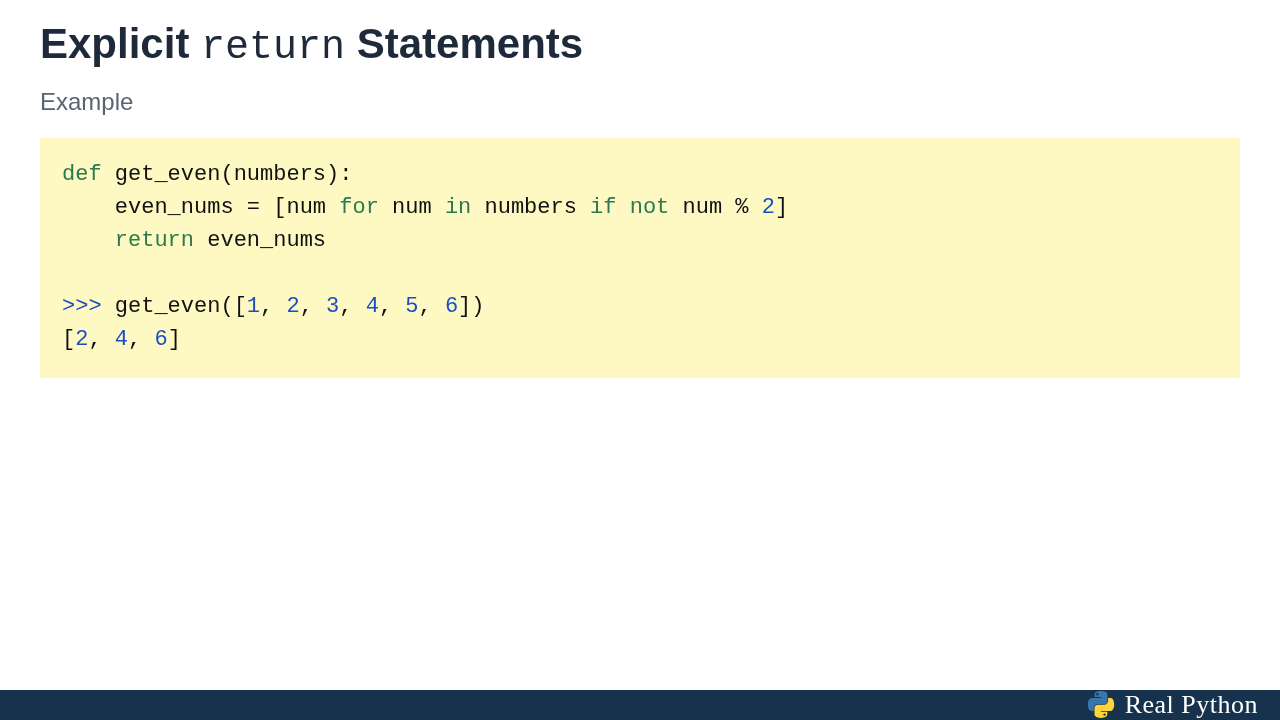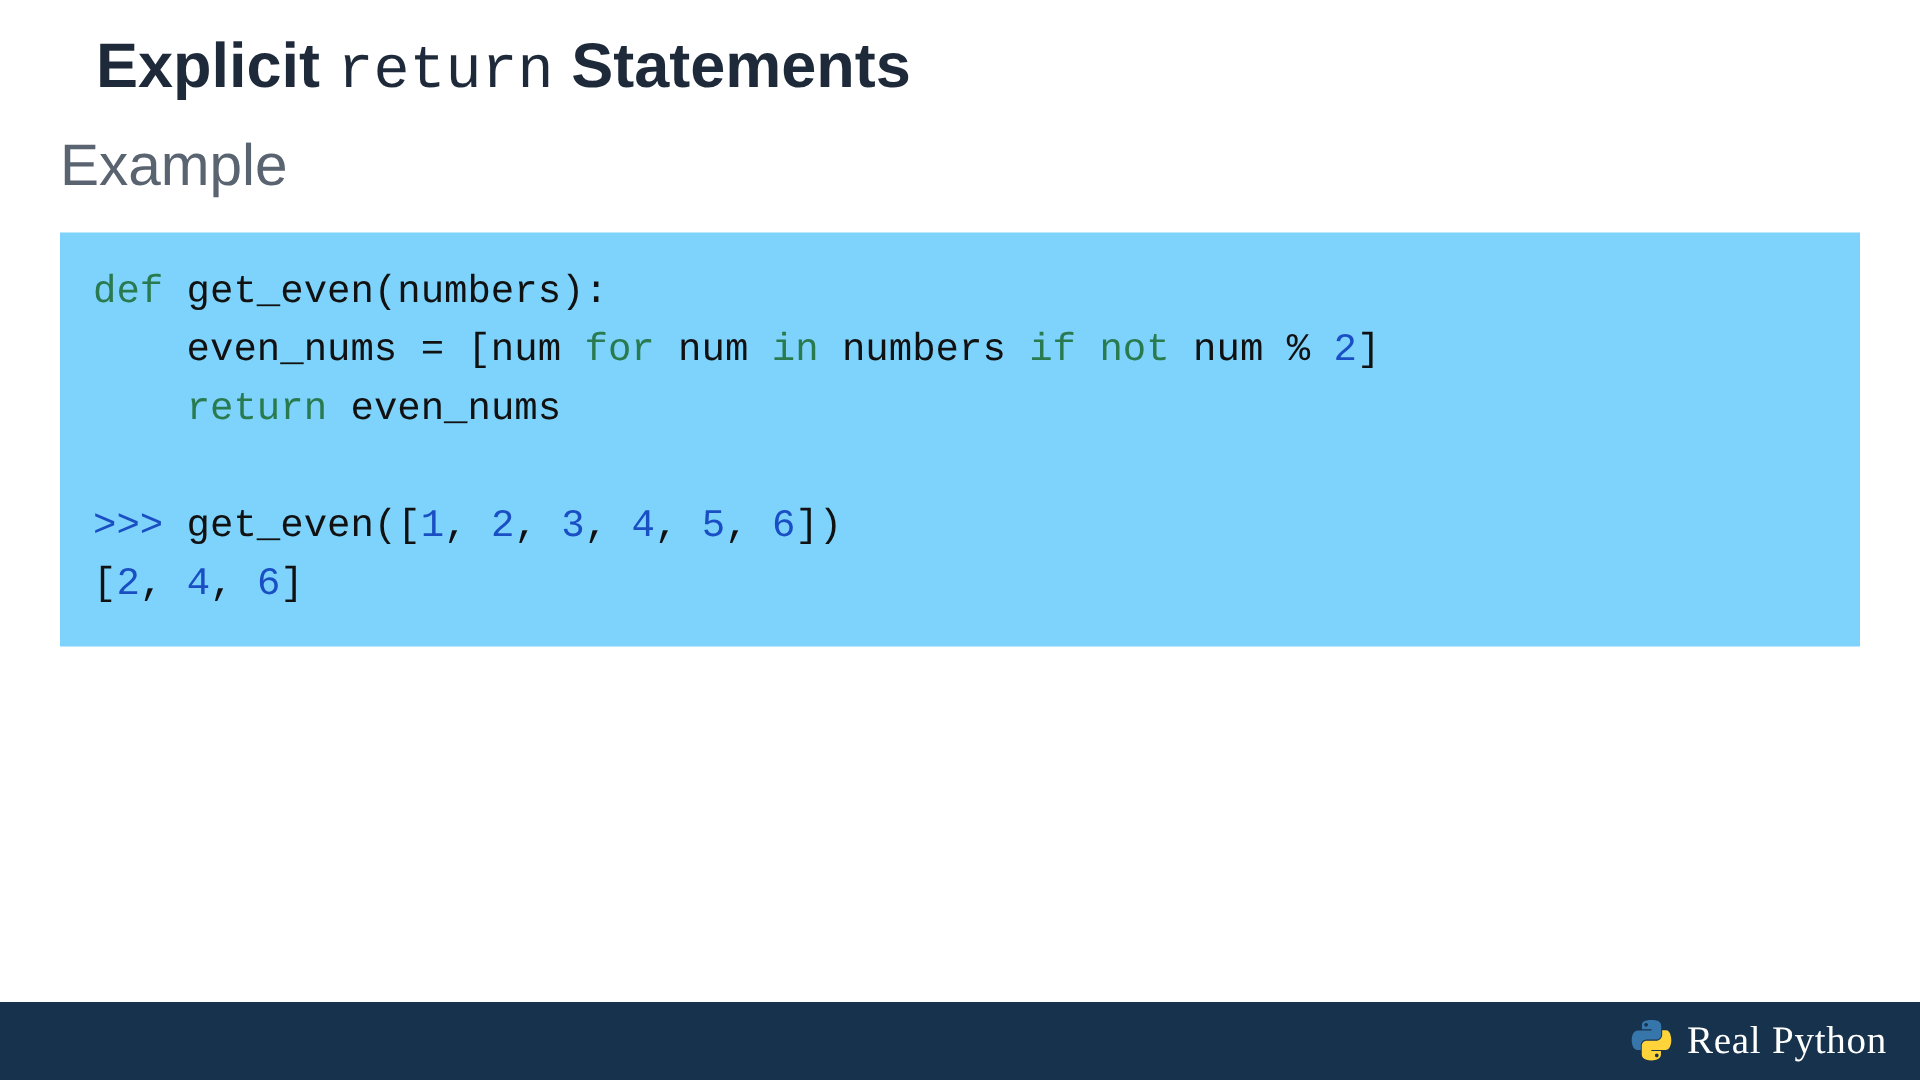--- a/index.html
+++ b/index.html
@@ -11,38 +11,37 @@
     position: relative;
   }
   .slide {
     padding: 20px 40px 0 40px;
   }
   h1.title {
     font-size: 42px;
     font-weight: 700;
     color: #1e2a3a;
     margin-bottom: 18px;
-    margin-left: 24px;
   }
   h1.title .code-inline {
     font-family: "SFMono-Regular", Consolas, "Liberation Mono", Menlo, monospace;
     font-weight: 400;
     font-size: 40px;
   }
   h2.subtitle {
-    font-size: 39px;
+    font-size: 24px;
     font-weight: 400;
     color: #5a6470;
     margin-bottom: 22px;
   }
   pre.code-block {
-    background: #7dd3fc;
+    background: #fef9c3;
     padding: 20px 22px 22px 22px;
     font-family: "SFMono-Regular", Consolas, "Liberation Mono", Menlo, monospace;
-    font-size: 26px;
+    font-size: 22px;
     line-height: 1.5;
     color: #111;
     white-space: pre;
     margin-bottom: 50px;
   }
   .kw  { color: #2a7a4f; }   
   .num { color: #1a4fc4; }   
   .prm { color: #1a4fc4; }   
   ul.note {
     list-style: disc;
@@ -58,21 +57,21 @@
     background: #f0f1f2;
     padding: 1px 6px;
     border-radius: 2px;
     color: #333;
     font-style: normal;
     font-size: 24px;
   }
   .footer {
     position: absolute;
     left: 0; right: 0; bottom: 0;
-    height: 52px;
+    height: 30px;
     background: #17324c;
     display: flex;
     align-items: center;
     justify-content: flex-end;
     padding-right: 22px;
     color: #ffffff;
   }
   .footer .brand {
     display: flex;
     align-items: center;

